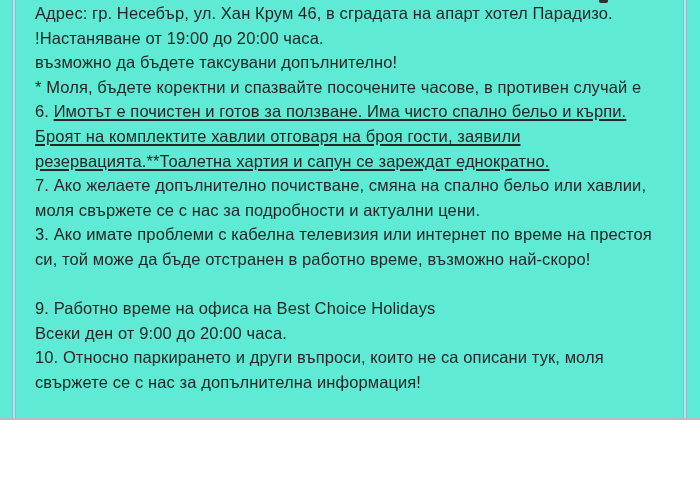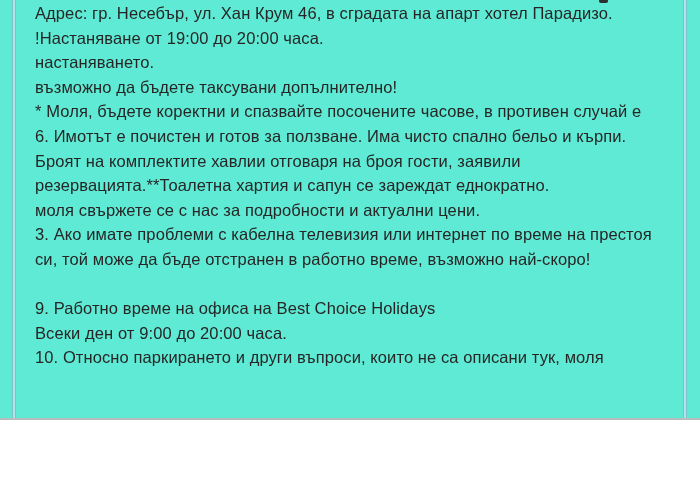--- a/index.html
+++ b/index.html
@@ -51,42 +51,44 @@
     color: #262626;
     font-size: 16.5px;
     line-height: 24.6px;
     letter-spacing: 0.1px;
   }
   .doc-line {
     height: 24.6px;
     white-space: nowrap;
   }
   .doc-line .u {
+    text-decoration: underline;
     text-decoration-thickness: 1.5px;
     text-underline-offset: 2px;
   }
 </style>
 </head>
 <body>
 
 <div class="page">
   <div class="border-vert border-left"></div>
   <div class="border-vert border-right"></div>
   <div class="crop-speck"></div>
   <div class="bottom-edge"></div>
   <div class="content" style="color: rgb(38, 38, 38);">
       <div class="doc-line"><span class="">Адрес: гр. Несебър, ул. Хан Крум 46, в сградата на апарт хотел Парадизо.</span></div>
       <div class="doc-line"><span class="">!Настаняване от 19:00 до 20:00 часа.</span></div>
-      <div class="doc-line"><span class="">настаняването.</span></div>
       <div class="doc-line"><span class="">възможно да бъдете таксувани допълнително!</span></div>
       <div class="doc-line"><span class="">* Моля, бъдете коректни и спазвайте посочените часове, в противен случай е</span></div>
       <div class="doc-line"><span class="">6. </span><span class="u">Имотът е почистен и готов за ползване. Има чисто спално бельо и кърпи.</span></div>
       <div class="doc-line"><span class="u">Броят на комплектите хавлии отговаря на броя гости, заявили</span></div>
       <div class="doc-line"><span class="u">резервацията.**Тоалетна хартия и сапун се зареждат еднократно.</span></div>
+      <div class="doc-line"><span class="">7. Ако желаете допълнително почистване, смяна на спално бельо или хавлии,</span></div>
       <div class="doc-line"><span class="">моля свържете се с нас за подробности и актуални цени.</span></div>
       <div class="doc-line"><span class="">3. Ако имате проблеми с кабелна телевизия или интернет по време на престоя</span></div>
       <div class="doc-line"><span class="">си, той може да бъде отстранен в работно време, възможно най-скоро!</span></div>
       <div class="doc-line"></div>
       <div class="doc-line"><span class="">9. Работно време на офиса на Best Choice Holidays</span></div>
       <div class="doc-line"><span class="">Всеки ден от 9:00 до 20:00 часа.</span></div>
       <div class="doc-line"><span class="">10. Относно паркирането и други въпроси, които не са описани тук, моля</span></div>
+      <div class="doc-line"><span class="">свържете се с нас за допълнителна информация!</span></div>
     </div>
 </div>
 
 </body></html>

